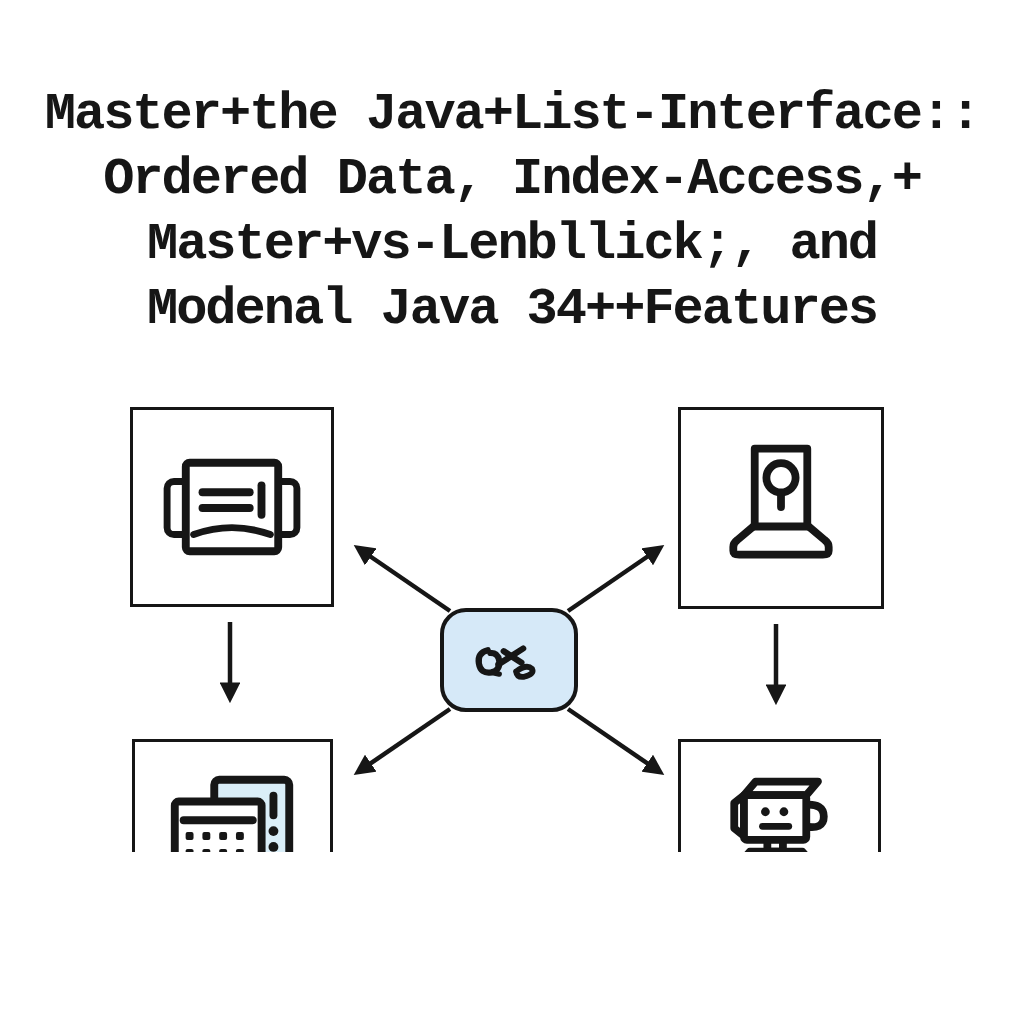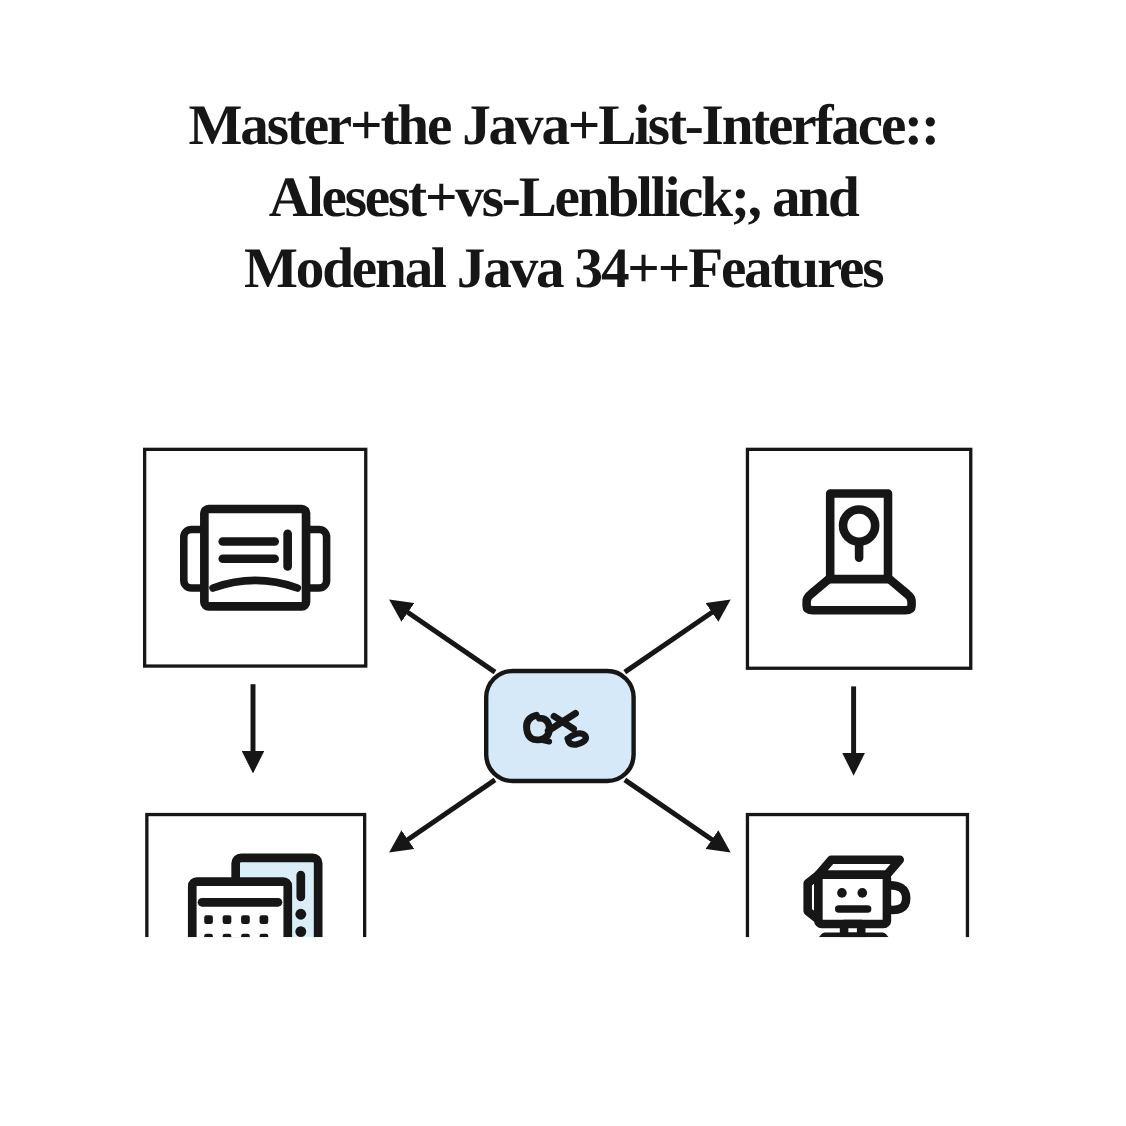--- a/index.html
+++ b/index.html
@@ -1,18 +1,18 @@
 <!DOCTYPE html>
 <html style="--bg: #ffffff; --ink: #161616; --accent: #d6e9f8; --iconAccent: #daeef8;"><head>
 <meta charset="utf-8">
 <style>
   html,body{margin:0;padding:0;background:#ffffff;}
   .canvas{
     position:relative;width:1024px;height:852px;background:var(--bg,#ffffff);
-    font-family:Liberation Serif, serif;overflow:hidden;
+    font-family:Liberation Mono, monospace;overflow:hidden;
   }
   
   .title{
     position:absolute;left:0;top:82px;width:1024px;text-align:center;
     color:var(--ink,#161616);font-weight:800;font-size:52px;line-height:65px;
     letter-spacing:-2px;
   }
   .title-line{white-space:nowrap;}
   
   .node{
@@ -36,21 +36,22 @@
   svg .fa{fill:var(--iconAccent,#daeef8);stroke:var(--ink,#161616);stroke-linejoin:round;}
   svg .fk{fill:var(--ink,#161616);stroke:none;}
 </style>
 </head>
 <body>
 
 <div class="canvas">
 
   <header class="title">
     <div class="title-line">Master+the Java+List-Interface::</div>
-    <div class="title-line">Alesest+vs-Lenbllick;, and</div>
+    <div class="title-line">Ordered Data, Index-Access,+</div>
+    <div class="title-line">Master+vs-Lenbllick;, and</div>
     <div class="title-line">Modenal Java 34++Features</div>
   </header>
 
   <svg class="arrow-layer" viewBox="0 0 1024 1024">
     <defs>
       <marker id="ah" viewBox="0 0 10 10" refX="7.5" refY="5" markerWidth="4.6" markerHeight="4.6" orient="auto-start-reverse">
         <path d="M0,0 L10,5 L0,10 z" fill="#161616"></path>
       </marker>
     </defs>
     <line x1="450" y1="611" x2="358" y2="548" stroke="#161616" stroke-width="4.5" marker-end="url(#ah)"></line>

